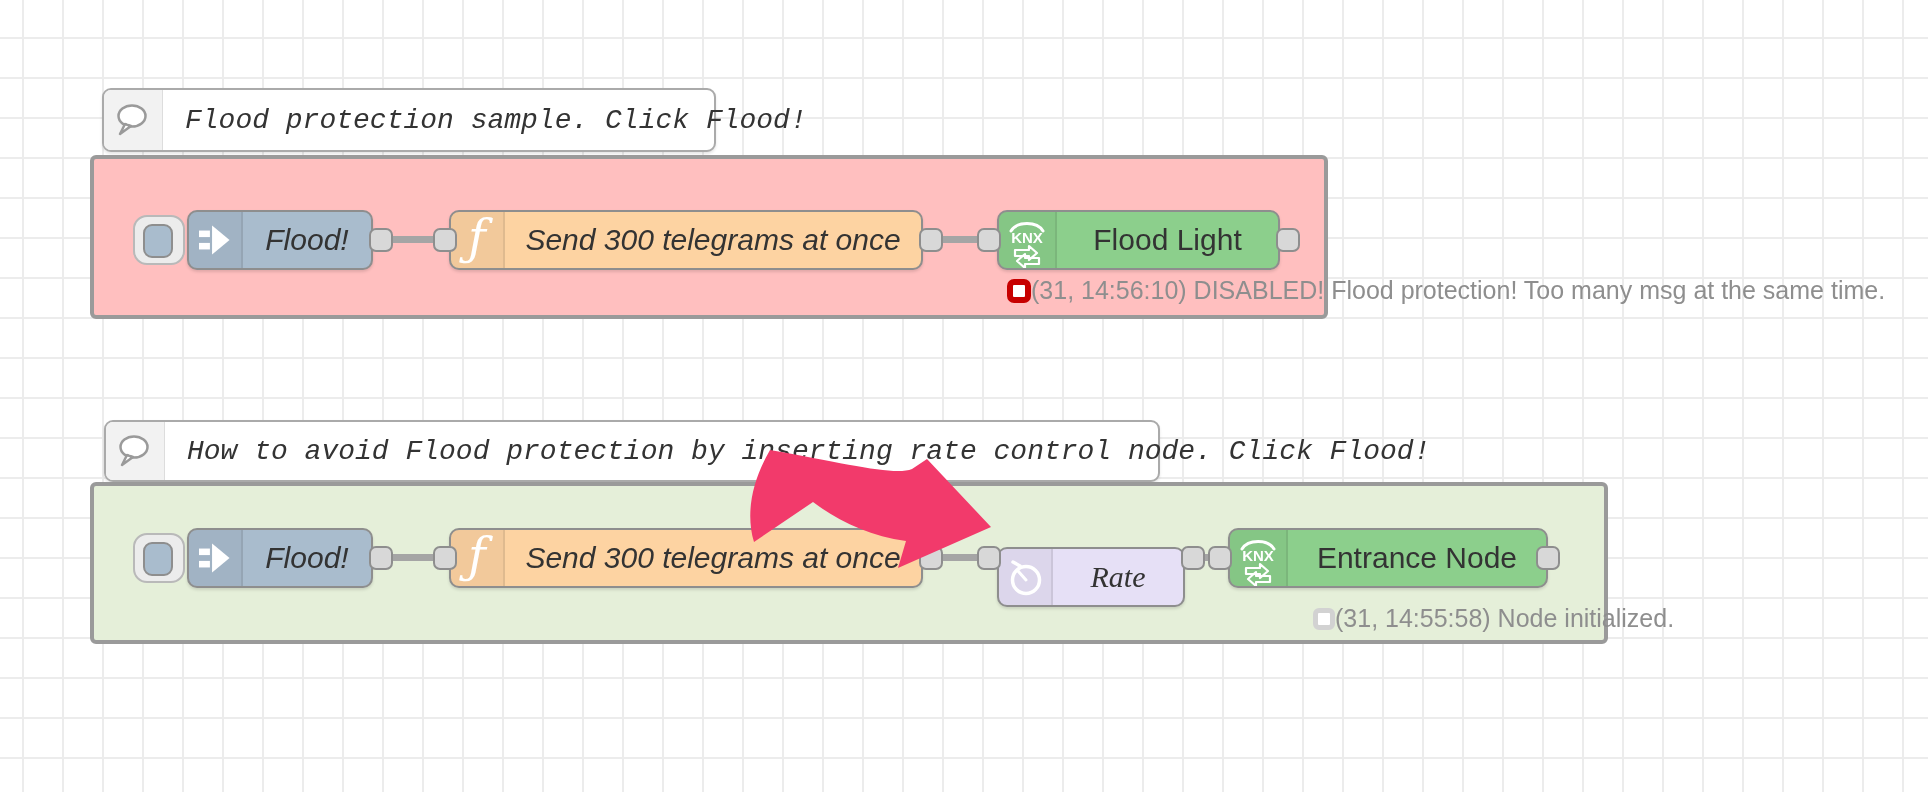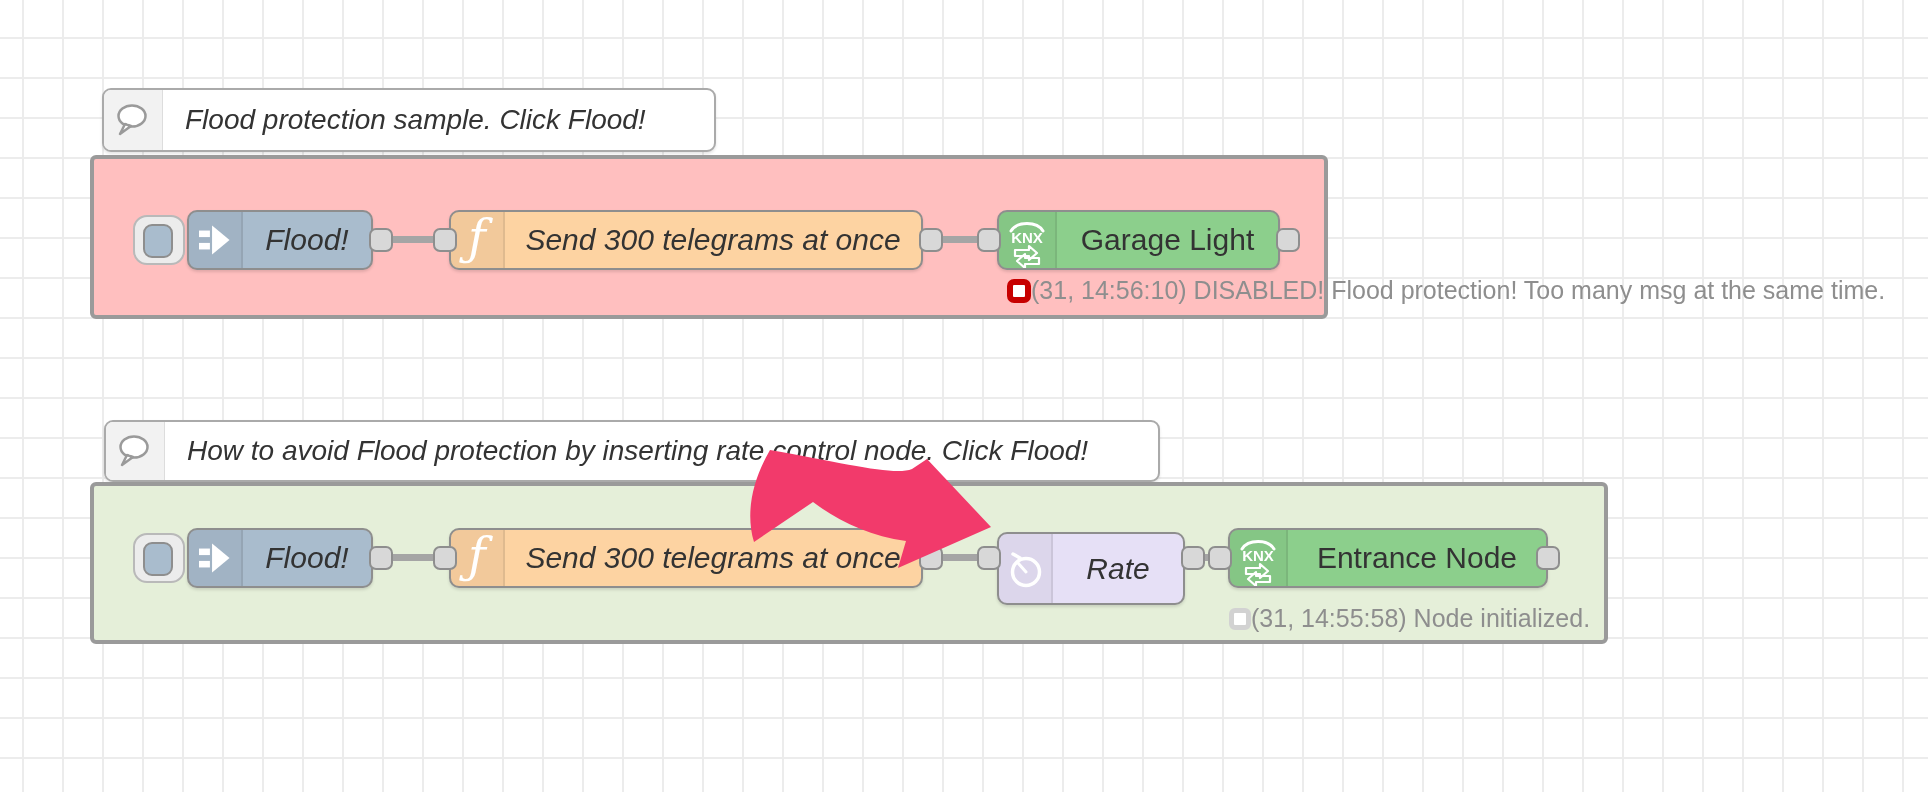--- a/index.html
+++ b/index.html
@@ -21,21 +21,21 @@
     border:2px solid #aaaaaa;border-radius:9px;
     box-shadow:0 2px 3px rgba(0,0,0,0.10);
   }
   .comment .icon-cell{
     width:58px;flex:0 0 58px;background:#f2f2f2;
     border-right:1px solid #dddddd;border-radius:7px 0 0 7px;
     display:flex;align-items:center;justify-content:center;
   }
   .comment .c-label{
     display:flex;align-items:center;padding-left:22px;padding-right:24px;
-    font-size:28px;font-style:italic;white-space:nowrap;
+    font-size:28px;font-style:italic;white-space:nowrap;font-family:Liberation Mono, monospace;
   }
   
   .group{border:4px solid #9a9a9a;border-radius:6px;box-sizing:border-box;}
   
   .node{
     display:flex;align-items:stretch;border:2px solid #8e8e8e;border-radius:10px;
     box-sizing:border-box;box-shadow:0 2px 3px rgba(0,0,0,0.12);
   }
   .icon-area{
     flex:0 0 52px;display:flex;align-items:center;justify-content:center;
@@ -120,21 +120,21 @@
 
   <div class="node abs" style="left: 997px; top: 210px; width: 283px; height: 60px; background: rgb(140, 207, 140);">
     <div class="icon-area knx">
       <svg width="44" height="50" viewBox="0 0 44 50">
         <path d="M6 13 C12 3 32 3 38 13" stroke="#ffffff" stroke-width="3" fill="none" stroke-linecap="round"></path>
         <text x="22" y="25" text-anchor="middle" font-family="Liberation Sans,sans-serif" font-size="15" font-weight="bold" fill="#ffffff">KNX</text>
         <path d="M10 32 h14 v-4 l8 7 -8 7 v-4 h-14 z" stroke="#ffffff" stroke-width="2.2" fill="none" stroke-linejoin="round"></path>
         <path d="M34 40 h-14 v-4 l-8 7 8 7 v-4 h14 z" stroke="#ffffff" stroke-width="2.2" fill="none" stroke-linejoin="round"></path>
       </svg>
     </div>
-    <div class="n-label">Garage Light</div>
+    <div class="n-label">Flood Light</div>
   </div>
 
   <div class="port abs" style="left:369px;top:228px;"></div>
   <div class="port abs" style="left:433px;top:228px;"></div>
   <div class="port abs" style="left:919px;top:228px;"></div>
   <div class="port abs" style="left:977px;top:228px;"></div>
   <div class="port abs" style="left:1276px;top:228px;"></div>
 
   <div class="status abs" style="left:1007px;top:276px;">
     <span class="ring" style="border:6px solid #c70000;"></span>
@@ -173,21 +173,21 @@
     <div class="n-label ital">Flood!</div>
   </div>
 
   <div class="node abs" style="left: 449px; top: 528px; width: 474px; height: 60px; background: rgb(253, 211, 162);">
     <div class="icon-area">
       <span class="fglyph">ƒ</span>
     </div>
     <div class="n-label ital">Send 300 telegrams at once</div>
   </div>
 
-  <div class="node abs" style="left: 997px; top: 532px; width: 188px; height: 73px; background: rgb(230, 224, 246);">
+  <div class="node abs" style="left: 997px; top: 547px; width: 188px; height: 60px; background: rgb(230, 224, 246); font-family: Liberation Serif, serif;">
     <div class="icon-area">
       <svg width="40" height="44" viewBox="0 0 40 44">
         <circle cx="21" cy="25" r="13.5" stroke="#ffffff" stroke-width="3.5" fill="none"></circle>
         <line x1="21" y1="25" x2="13" y2="16" stroke="#ffffff" stroke-width="3" stroke-linecap="round"></line>
         <line x1="8" y1="7" x2="15" y2="11" stroke="#ffffff" stroke-width="3.5" stroke-linecap="round"></line>
       </svg>
     </div>
     <div class="n-label ital">Rate</div>
   </div>
 
@@ -204,21 +204,21 @@
   </div>
 
   <div class="port abs" style="left:369px;top:546px;"></div>
   <div class="port abs" style="left:433px;top:546px;"></div>
   <div class="port abs" style="left:919px;top:546px;"></div>
   <div class="port abs" style="left:977px;top:546px;"></div>
   <div class="port abs" style="left:1181px;top:546px;"></div>
   <div class="port abs" style="left:1208px;top:546px;"></div>
   <div class="port abs" style="left:1536px;top:546px;"></div>
 
-  <div class="status abs" style="left:1184px;top:604px;padding-left:45px;">
+  <div class="status abs" style="left:1268px;top:604px;padding-left:45px;">
     <span class="ring" style="border:5px solid #d2d2d2;width:22px;height:22px;border-radius:6px;"></span>
     <span class="s-text">(31, 14:55:58) Node initialized.</span>
   </div>
 
   <svg class="abs" style="left:0;top:0;pointer-events:none;" width="1928" height="792" viewBox="0 0 1928 792">
     <path d="M 770 450
              C 848 464 895 476 912 469
              L 927 459
              L 991 527
              L 898 568

